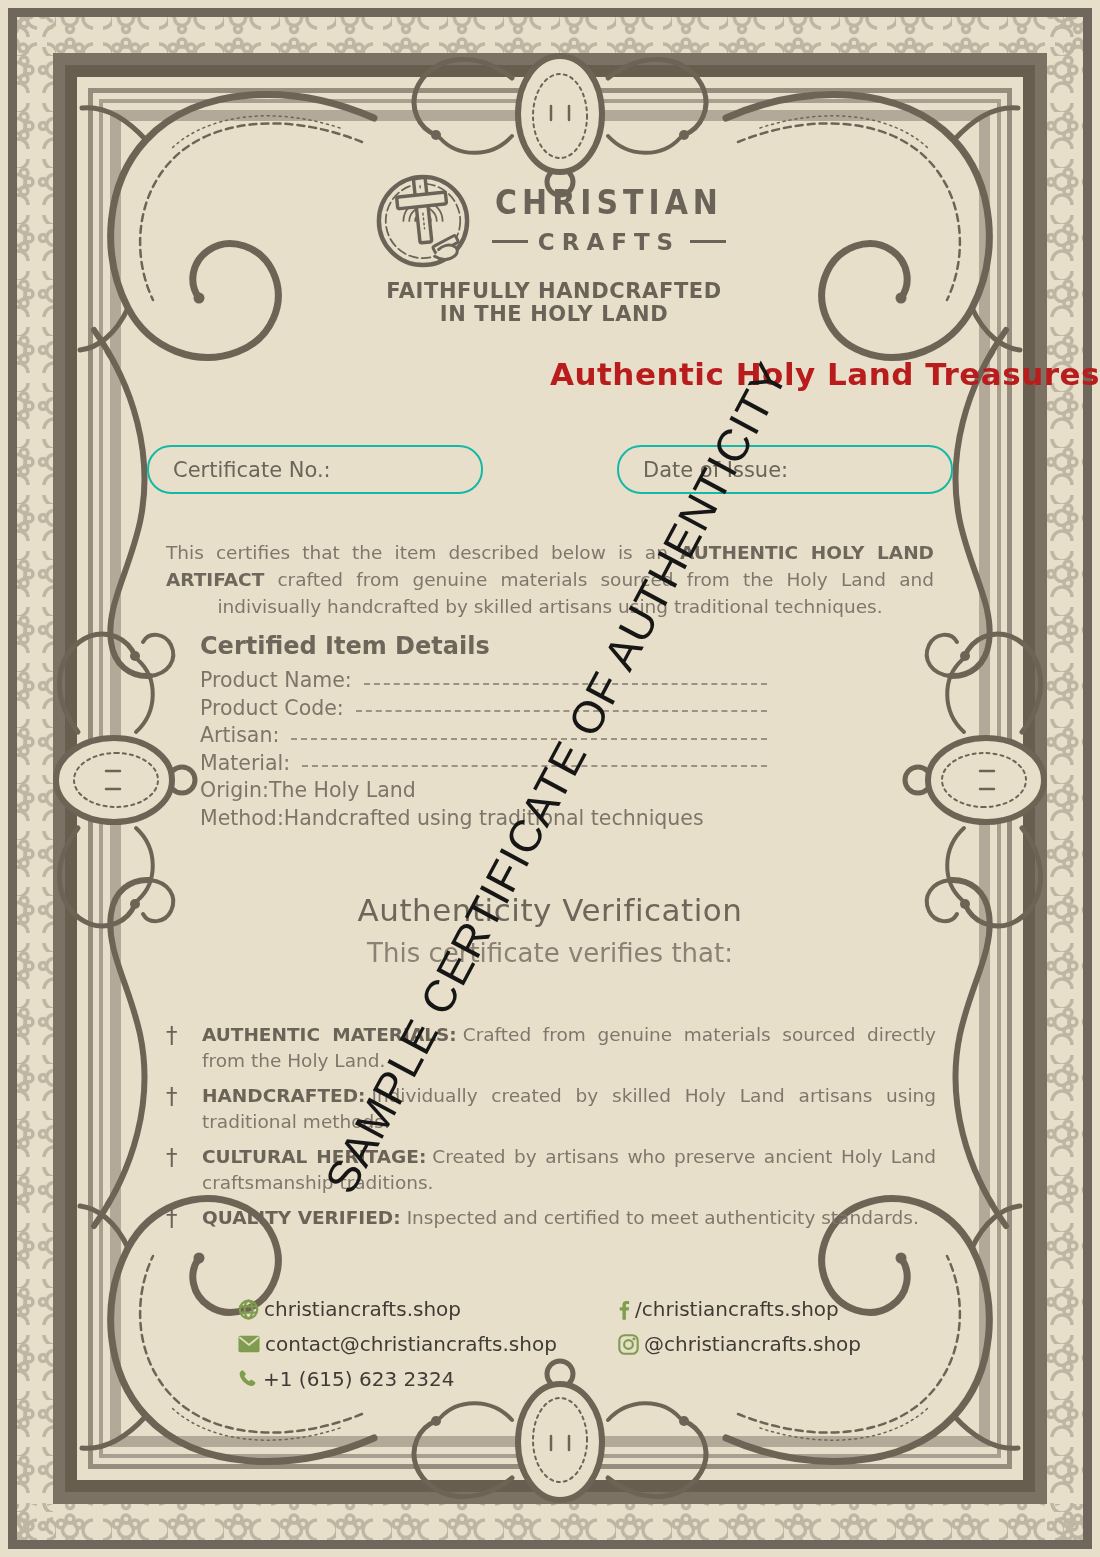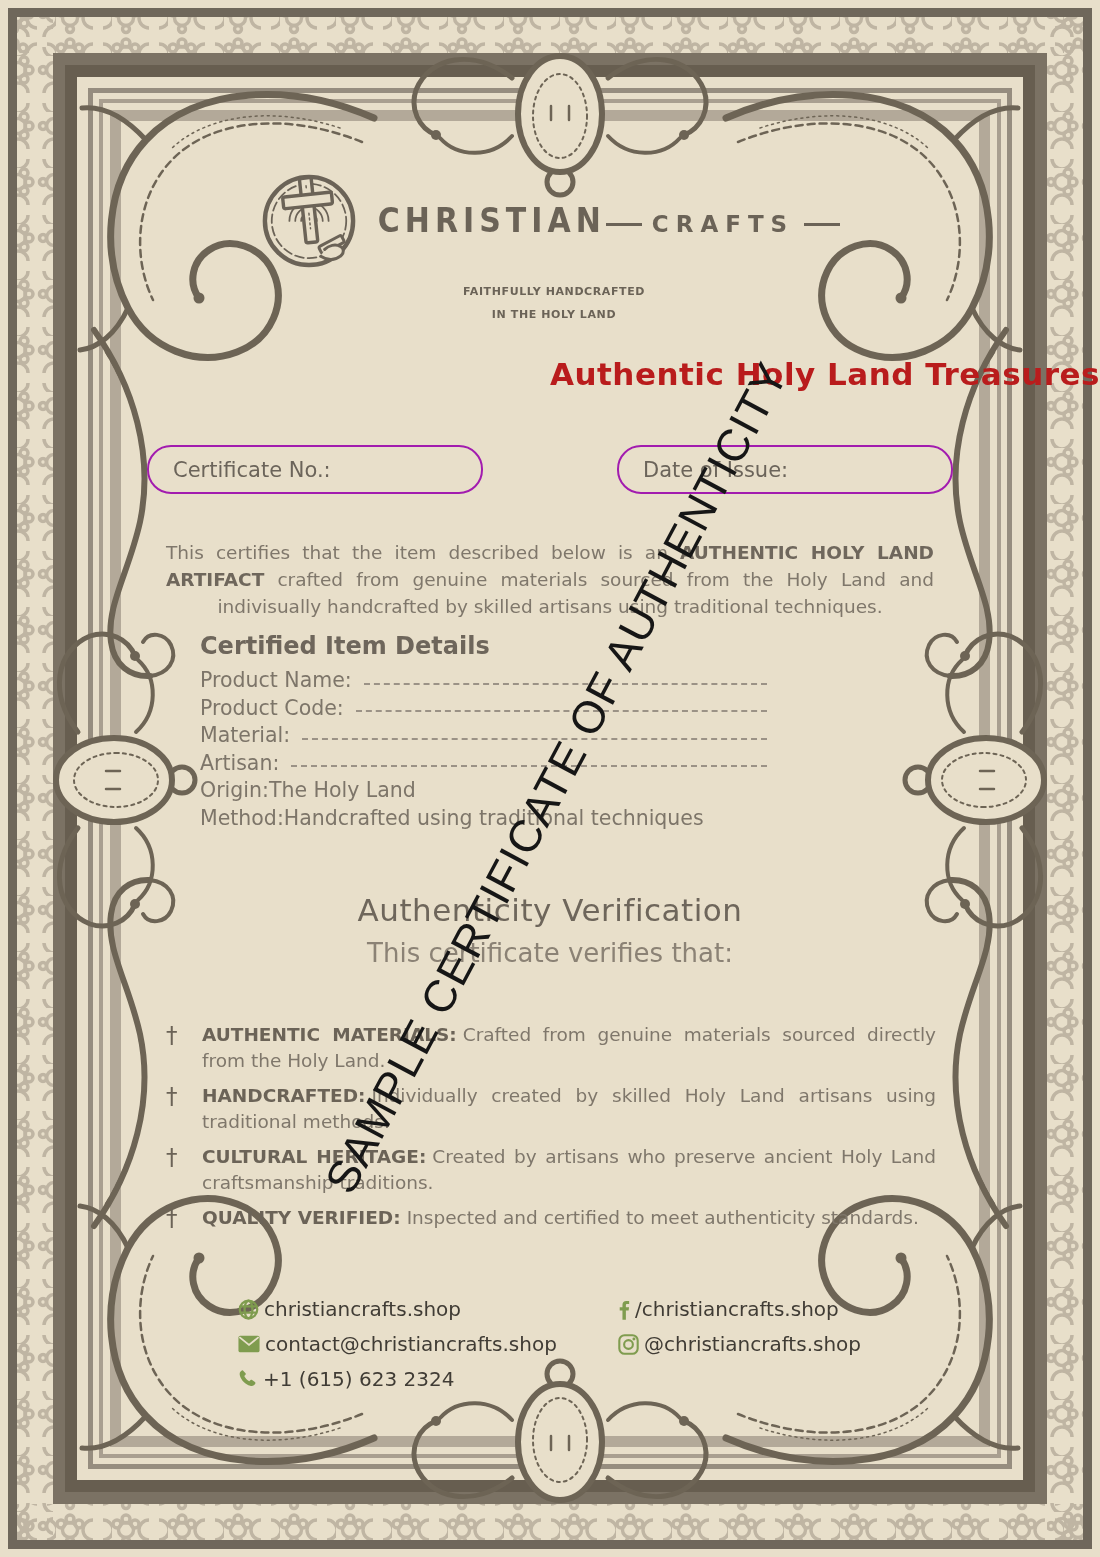--- a/index.html
+++ b/index.html
@@ -14,31 +14,31 @@
   .f2{inset:53px;  border:12px solid #7b7264;}
   .f3{inset:65px;  border:12px solid #675e50;}
   .f4{inset:88px;  border:5px  solid #968d7f;}
   .f5{inset:99px;  border:4px  solid #a99f90;}
   .f6{inset:110px; border:11px solid #b3a999;}
   .orn-band, .flourishes{position:absolute; inset:0; pointer-events:none;}
   .orn-band{z-index:1;} .flourishes{z-index:2;}
   
   .content{position:absolute; inset:0; z-index:3;}
   .logo-row{position:absolute; top:170px; left:0; right:0; display:flex; justify-content:center; align-items:center; gap:20px;}
-  .logo-text{display:flex; flex-direction:row; align-items:center;}
+  .logo-text{display:flex; flex-direction:column; align-items:center;}
   .brand-main{font-size:30px; font-weight:bold; letter-spacing:5px; color:#6b6357; transform:scaleY(1.15);}
   .brand-sub-row{display:flex; align-items:center; gap:10px; margin-top:10px;}
   .brand-sub{font-size:23px; font-weight:bold; letter-spacing:7px; color:#6b6357;}
   .dash-rule{width:36px; height:0; border-top:3px solid #6b6357;}
   .tagline{position:absolute; top:280px; left:8px; right:0; text-align:center;
-    font-size:11px; font-weight:bold; color:#6b6357; line-height:23px; letter-spacing:0.6px;}
+    font-size:21px; font-weight:bold; color:#6b6357; line-height:23px; letter-spacing:0.6px;}
   .title{position:absolute; top:356px; left:0; right:0; text-align:right;
     font-size:31px; font-weight:bold; color:#b91c1c; letter-spacing:0.5px;}
   .fields-row{position:absolute; top:445px; left:147px; right:147px; display:flex; justify-content:space-between;}
-  .cert-field{box-sizing:border-box; width:336px; height:49px; border:2px solid #a21caf; border-radius:24px;
+  .cert-field{box-sizing:border-box; width:336px; height:49px; border:2px solid #14b8a6; border-radius:24px;
     display:flex; align-items:center; padding-left:24px; font-size:21px; color:#6b645a; background:transparent;}
   .intro{position:absolute; top:520px; left:166px; right:166px;
     font-size:18.5px; line-height:27px; color:#7f776b; text-align:justify; text-align-last:center;}
   .intro b{color:#6f675c;}
   .details{position:absolute; top:632px; left:200px; right:333px;}
   .details-heading{font-size:24px; font-weight:bold; color:#6e665b; margin:0 0 7px 0;}
   .detail-row{display:flex; align-items:flex-end; font-size:20.5px; color:#7d7569; line-height:27.5px;}
   .detail-value{}
   .dashline{flex:1; margin-left:12px; height:0; border-bottom:2px dashed #9b9286; align-self:center; transform:translateY(3px);}
   .verify-head{position:absolute; top:892px; left:0; right:0; text-align:center;}
@@ -194,25 +194,25 @@
       <h3 class="details-heading">Certified Item Details</h3>
       <div class="detail-row">
         <span>Product Name:</span>
         <span class="dashline"></span>
       </div>
       <div class="detail-row">
         <span>Product Code:</span>
         <span class="dashline"></span>
       </div>
       <div class="detail-row">
+        <span>Artisan:</span>
+        <span class="dashline"></span>
+      </div>
+      <div class="detail-row">
         <span>Material:</span>
-        <span class="dashline"></span>
-      </div>
-      <div class="detail-row">
-        <span>Artisan:</span>
         <span class="dashline"></span>
       </div>
       <div class="detail-row">
         <span>Origin:</span>
         <span class="detail-value">The Holy Land</span>
       </div>
       <div class="detail-row">
         <span>Method:</span>
         <span class="detail-value">Handcrafted using traditional techniques</span>
       </div>

